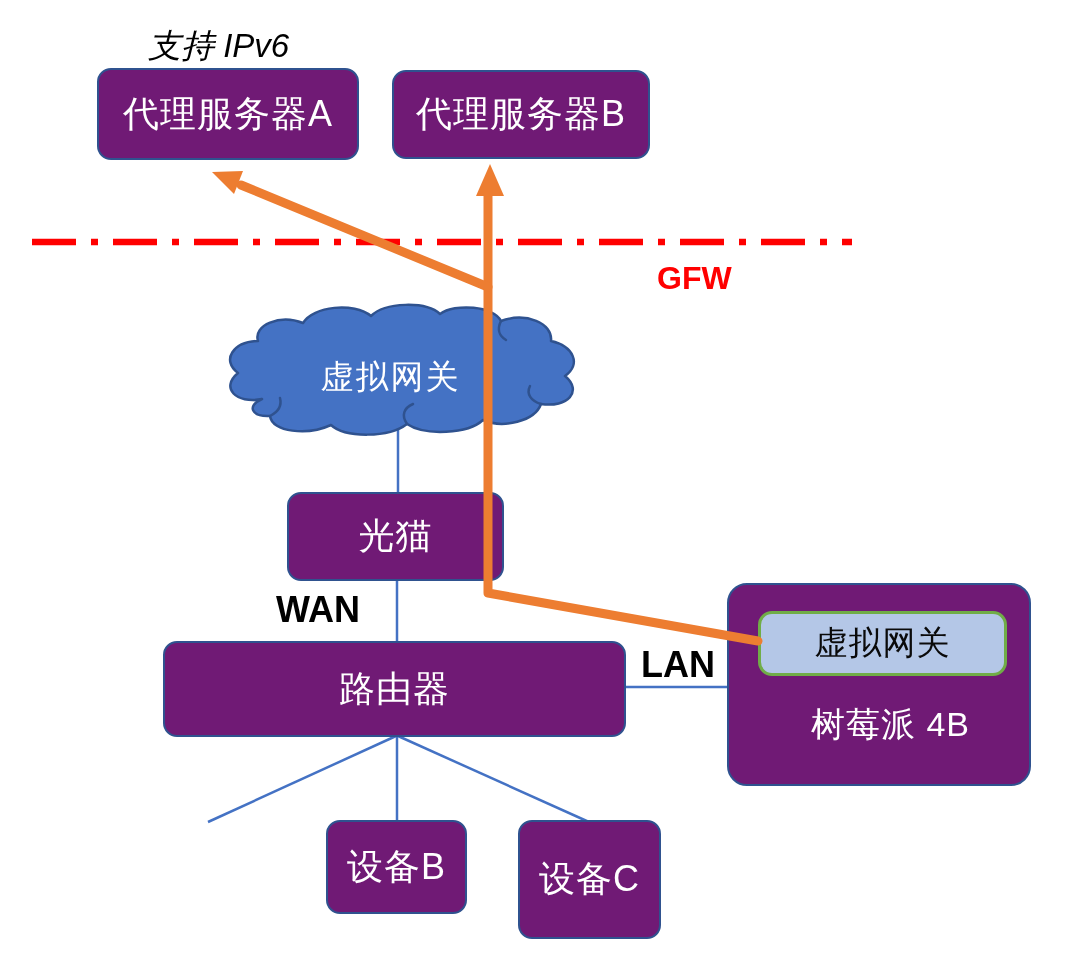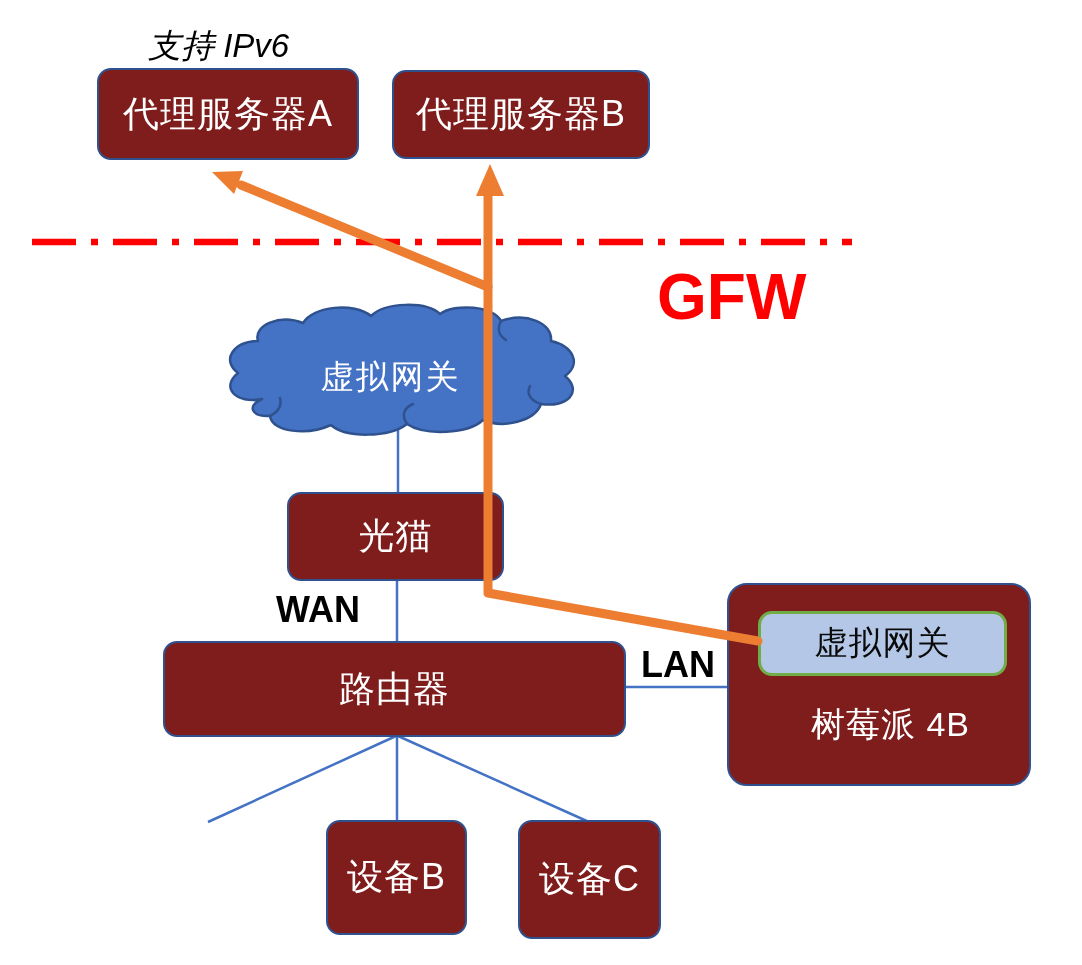--- a/index.html
+++ b/index.html
@@ -9,21 +9,21 @@
     width: 1082px; height: 965px; position: relative; overflow: hidden;
   }
   .canvas { position: absolute; left: 0; top: 0; width: 1082px; height: 965px; background: #ffffff; }
   svg.layer { position: absolute; left: 0; top: 0; width: 1082px; height: 965px; pointer-events: none; }
   #layer-under { z-index: 1; }
   .htmlnodes { position: absolute; left: 0; top: 0; width: 1082px; height: 965px; z-index: 2; }
   #layer-over { z-index: 3; }
 
   .node {
     position: absolute;
-    background: #7f1d1d;
+    background: #701a75;
     border: 2px solid #2F528F;
     border-radius: 14px;
     display: flex; align-items: center; justify-content: center;
     color: #ffffff;
     font-size: 36px;
     letter-spacing: 1px;
     text-align: center;
   }
   .node-pi { border-radius: 20px; }
   .gateway {
@@ -45,21 +45,21 @@
   }
   .cloud-label {
     position: absolute;
     color: #ffffff; font-size: 33px; letter-spacing: 2px;
     display: flex; align-items: center; justify-content: center;
     text-align: center;
   }
   .free-label { position: absolute; color: #000000; white-space: nowrap; }
   .lbl-ipv6 { font-size: 33px; font-style: italic; }
   .lbl-port { font-size: 36px; font-weight: bold; }
-  .lbl-gfw  { font-size: 64px; font-weight: bold; color: #FF0000; }
+  .lbl-gfw  { font-size: 32px; font-weight: bold; color: #FF0000; }
 </style>
 </head>
 <body>
 
 <div class="canvas">
 
   <svg class="layer" id="layer-under" viewBox="0 0 1082 965">
 
     <line x1="398" y1="428" x2="398" y2="494" stroke="#4472C4" stroke-width="2.5"></line>
 
@@ -123,21 +123,21 @@
     <div class="free-label lbl-port" style="left:641px; top:644px;">LAN</div>
 
     <div class="node node-pi" style="left:727px; top:583px; width:304px; height:203px;">
       <div class="gateway" style="left:29px; top:26px; width:249px; height:65px;">
         <span>虚拟网关</span>
       </div>
       <div class="pi-label" style="left:0; top:116px; width:100%; height:48px;">树莓派 4B</div>
     </div>
 
 
-    <div class="node" style="left:326px; top:820px; width:141px; height:115px;">
+    <div class="node" style="left:326px; top:820px; width:141px; height:94px;">
       <span>设备B</span>
     </div>
 
     <div class="node" style="left:518px; top:820px; width:143px; height:119px;">
       <span>设备C</span>
     </div>
   </div>
 
   <svg class="layer" id="layer-over" viewBox="0 0 1082 965">
 

